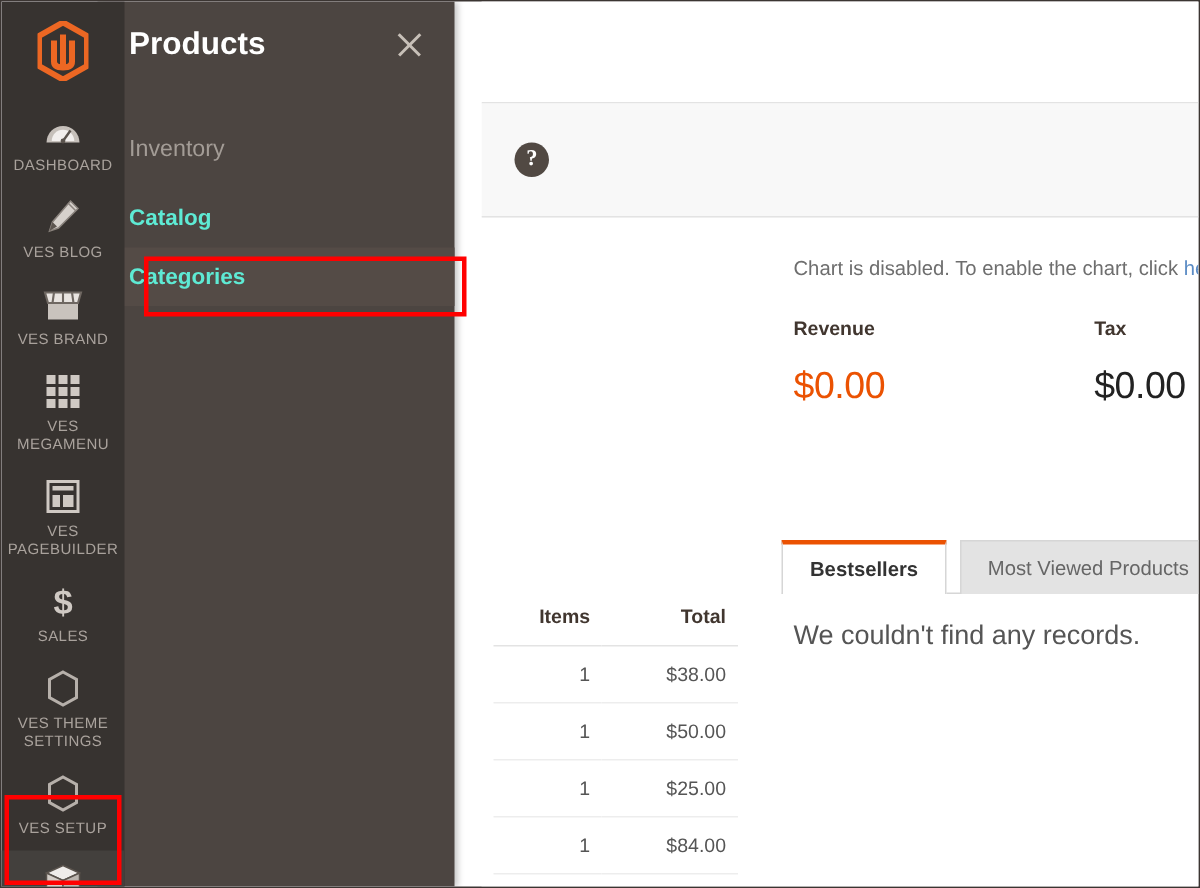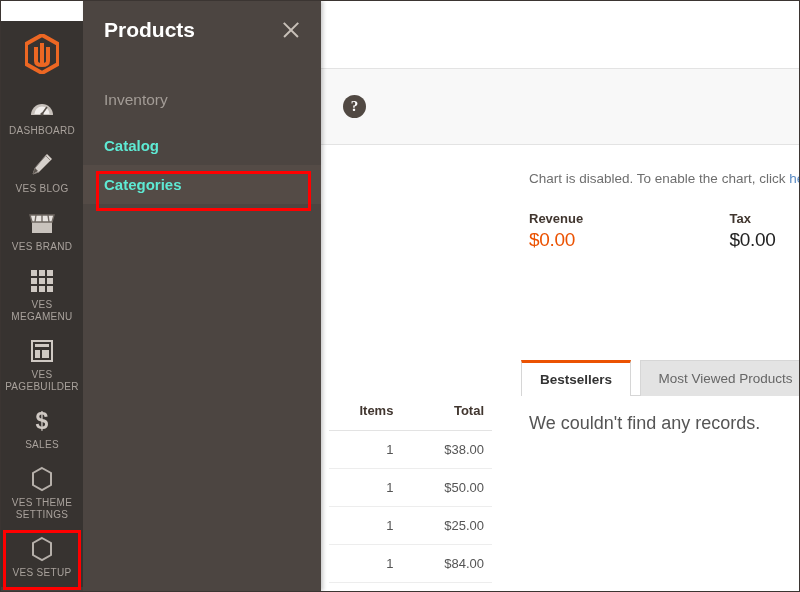--- a/index.html
+++ b/index.html
@@ -86,24 +86,24 @@
   }
   .total-block {
     display: inline-block;
     vertical-align: top;
     width: 196px;
   }
   .total-label {
     font-size: 13px;
     font-weight: bold;
     color: #41362f;
-    margin-bottom: 3px;
+    margin-bottom: 17px;
   }
   .total-value {
-    font-size: 19px;
+    font-size: 25px;
     color: #222222;
     letter-spacing: -0.3px;
   }
   .total-value.accent {
     color: #eb5202;
   }
 
   
   .tabs-wrap {
     position: absolute;
@@ -173,21 +173,21 @@
     border-bottom: 1px solid #ededed;
     color: #555555;
   }
   .orders-table tr:last-child td {
     border-bottom: none;
   }
 
   
   .flyout {
     position: absolute;
-    left: 82px;
+    left: 64px;
     top: 0;
     width: 238px;
     bottom: 0;
     background: #4c4541;
     box-shadow: 2px 0 4px rgba(0,0,0,0.22);
     z-index: 10;
   }
   .flyout-header {
     position: relative;
     height: 62px;
@@ -241,21 +241,20 @@
 
   
   .sidebar {
     position: absolute;
     left: 0;
     top: 0;
     width: 82px;
     bottom: 0;
     background: #373330;
     z-index: 20;
-    margin-top: 20px;
   }
   .logo-wrap {
     height: 66px;
     display: flex;
     align-items: center;
     justify-content: center;
     cursor: pointer;
   }
   .nav-item {
     position: relative;

